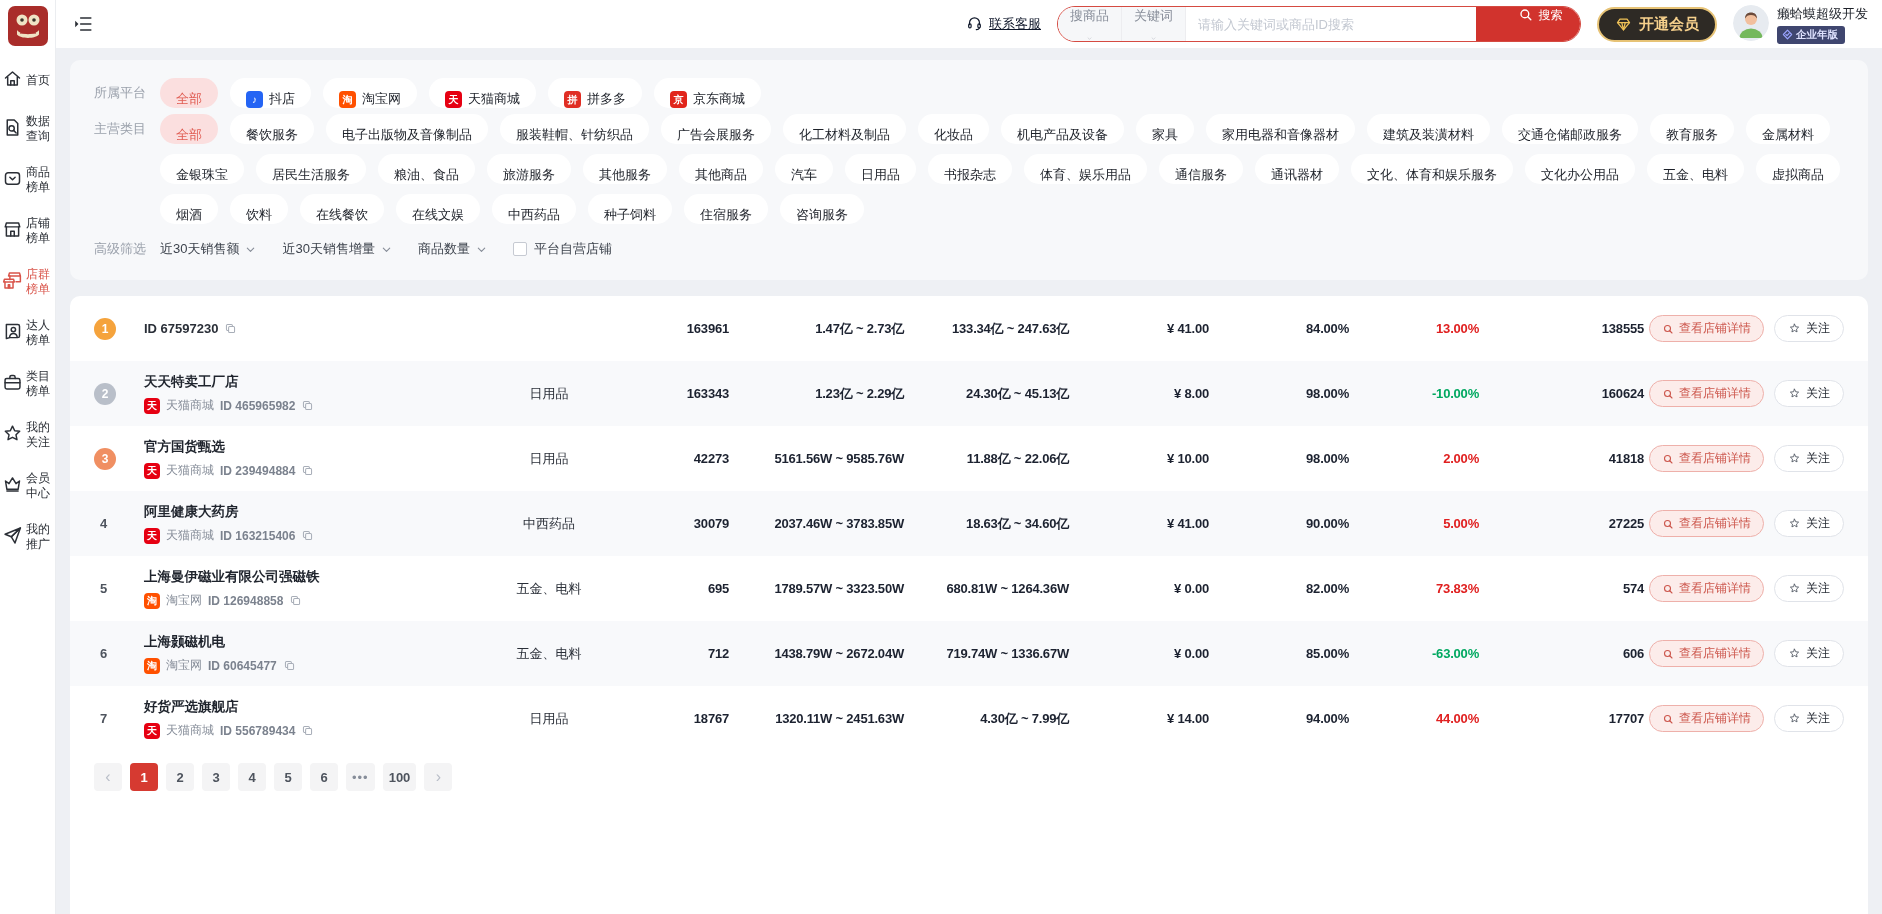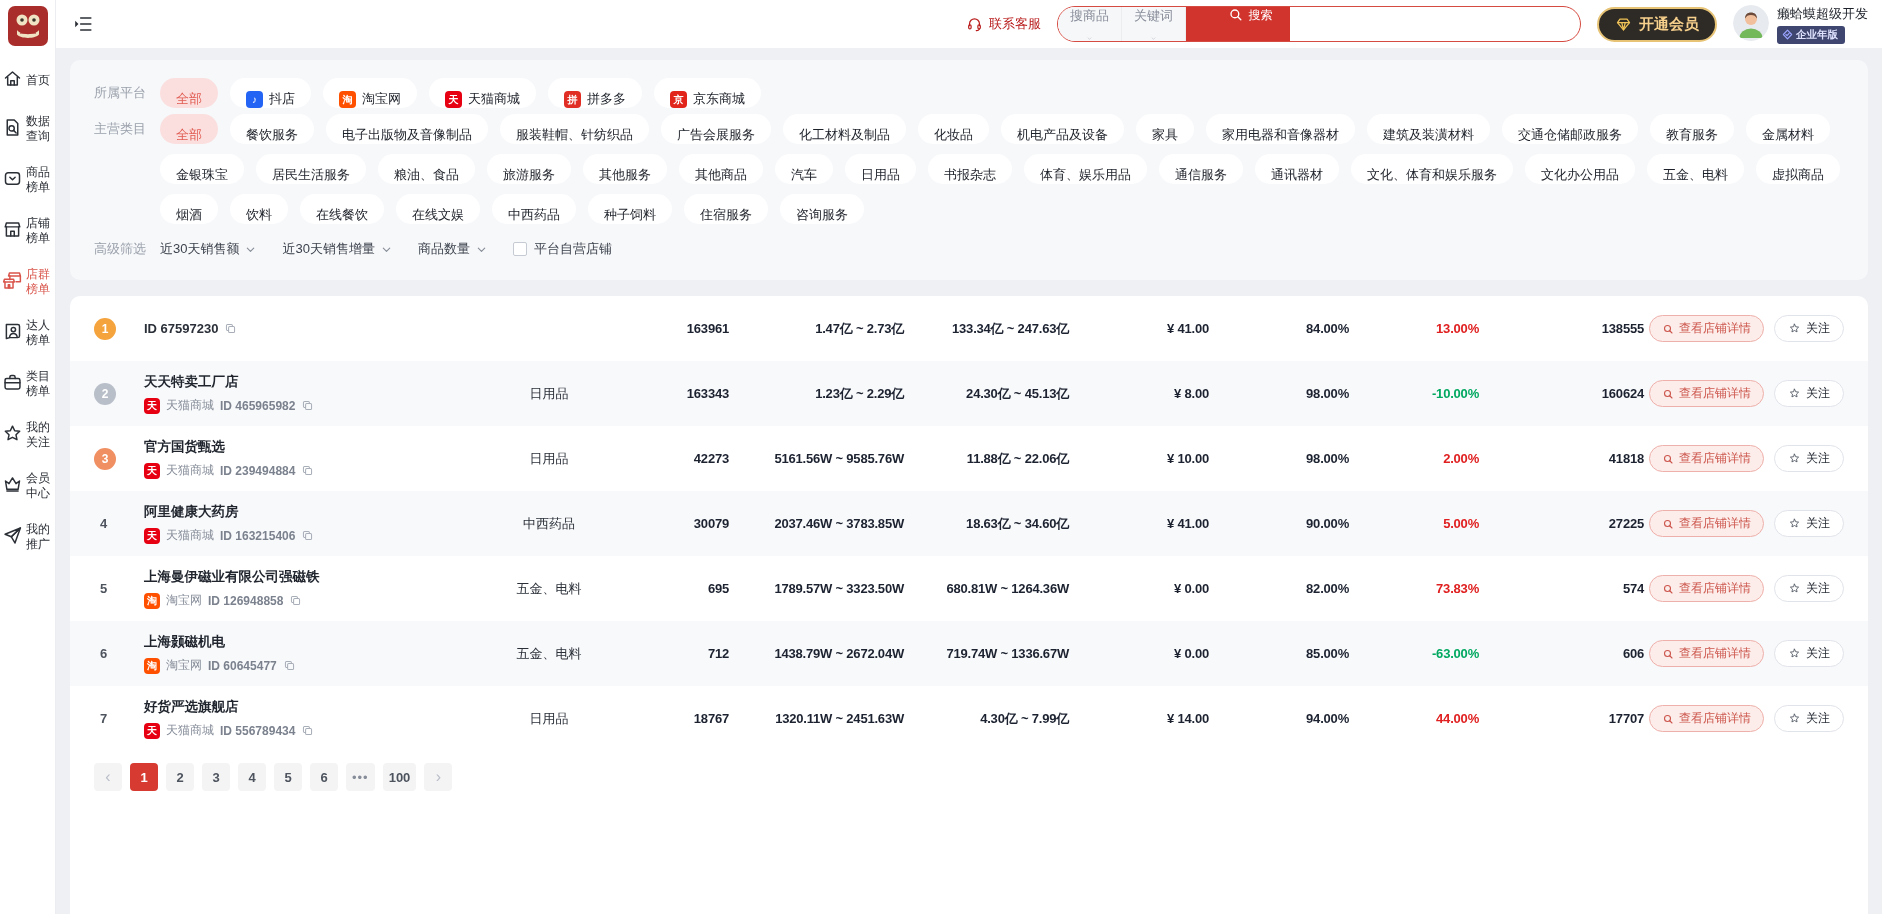--- a/index.html
+++ b/index.html
@@ -14,21 +14,21 @@
   .side-item { display:flex; flex-direction:row; align-items:center; margin-bottom:21px; color:#2b2f36; cursor:pointer; }
   .side-item .ic { width:21px; height:21px; margin-bottom:4px; }
   .side-label { width:30px; text-align:center; font-size:12px; line-height:1.25; word-break:break-all; }
   .side-item.active { color:#d9544a; }
 
   
   .main { flex:1; display:flex; flex-direction:column; min-width:0; }
   .topbar { height:48px; background:#fff; display:flex; align-items:center; padding:0 14px 0 16px; flex-shrink:0; }
   .collapse-btn { width:22px; height:22px; color:#2b2f36; cursor:pointer; }
   .topbar-right { margin-left:auto; display:flex; align-items:center; gap:16px; }
-  .contact { display:flex; align-items:flex-end; gap:6px; font-size:13px; color:#b91c1c; cursor:pointer; }
+  .contact { display:flex; align-items:flex-start; gap:6px; font-size:13px; color:#0f172a; cursor:pointer;text-decoration:underline; }
   .contact .ic { width:17px; height:17px; }
 
   .searchbox { display:flex; align-items:stretch; height:36px; border:1.5px solid #d54a41; border-radius:19px; overflow:hidden; background:#fff; width:524px; }
   .seg { display:flex; align-items:center; gap:11px; padding:0 12px; background:#f6f7f9; color:#878d99; font-size:13px; cursor:pointer; border-right:1px solid #ededf0; white-space:nowrap;flex-direction:column; }
   .seg .chev { width:11px; height:11px; color:#b4b9c2; }
   .searchbox input { flex:1; border:none; outline:none; padding:0 12px; font-size:13px; color:#1d2129; min-width:0; }
   .searchbox input::placeholder { color:#c3c8d1; }
   .search-btn { display:flex; justify-content:center; gap:6px; width:104px; background:#d1332d; color:#fff; font-size:12px; border:none; cursor:pointer;padding-left:24px; }
   .search-btn .ic { width:15px; height:15px; }
 
@@ -218,20 +218,21 @@
             <svg class="chev" viewBox="0 0 24 24" fill="none" stroke="currentColor" stroke-width="2.4" stroke-linecap="round">
                 <path d="M5 9l7 7 7-7"></path>
               </svg>
           </span>
           <span class="seg">
             <span>关键词</span>
             <svg class="chev" viewBox="0 0 24 24" fill="none" stroke="currentColor" stroke-width="2.4" stroke-linecap="round">
                 <path d="M5 9l7 7 7-7"></path>
               </svg>
           </span>
+          <input type="text" placeholder="请输入关键词或商品ID搜索" style="">
           <button class="search-btn">
             <svg class="ic" viewBox="0 0 24 24" fill="none" stroke="currentColor" stroke-width="2.2" stroke-linecap="round">
                 <circle cx="11" cy="11" r="6.2"></circle>
                 <path d="M15.7 15.7 20.5 20.5"></path>
               </svg>
             <span>搜索</span>
           </button>
         </div>
         <button class="vip-btn">
           <svg class="ic" viewBox="0 0 24 24" fill="none" stroke="currentColor" stroke-width="1.8" stroke-linejoin="round">

